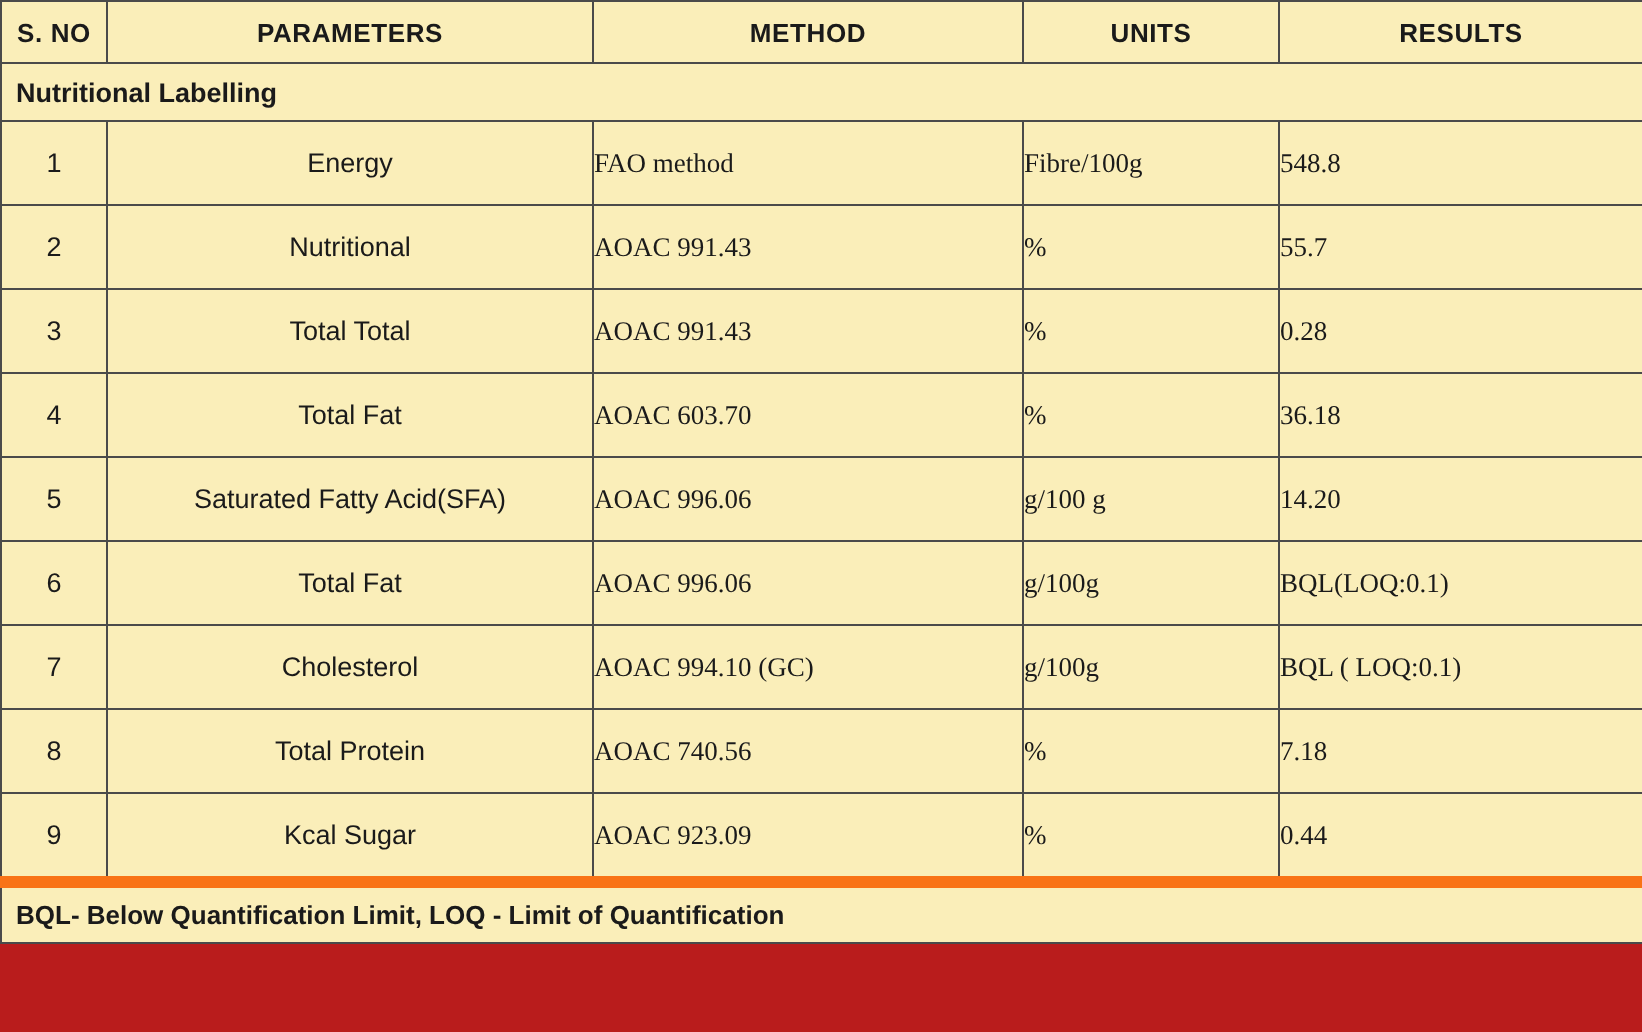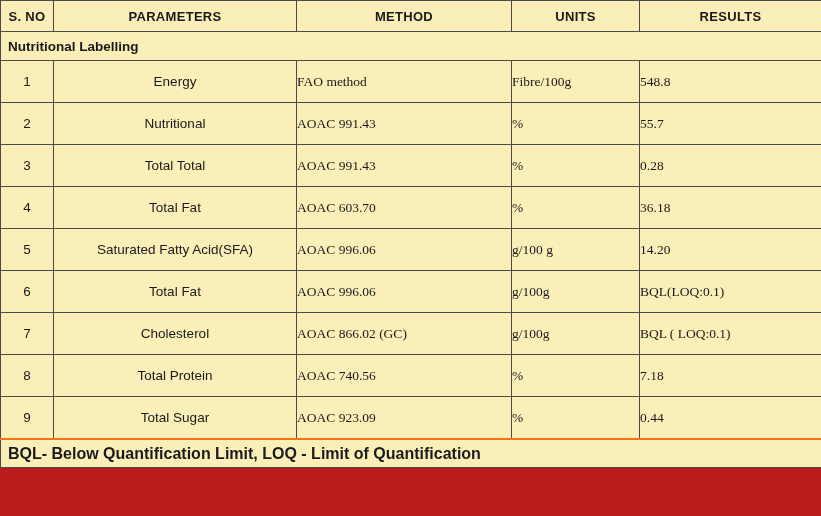--- a/index.html
+++ b/index.html
@@ -65,22 +65,22 @@
   }
   td.method, td.units, td.result {
     text-align: left;
     font-family: Liberation Serif, serif;
   }
   tr.footnote-row td {
     height: 27px;
     font-weight: bold;
     text-align: left;
     padding-left: 7px;
-    font-size: 16px;
-    border-top: 2px solid #f97316;
+    font-size: 13px;
+    border-top: 6px solid #f97316;
   }
 </style>
 </head>
 <body>
 
 <div class="sheet">
   <table class="nutri">
     <colgroup>
       <col class="c-sno">
       <col class="c-param">
@@ -140,34 +140,34 @@
       <tr class="data-row">
         <td class="sno">6</td>
         <td class="param">Total Fat</td>
         <td class="method">AOAC 996.06</td>
         <td class="units">g/100g</td>
         <td class="result">BQL(LOQ:0.1)</td>
       </tr>
       <tr class="data-row">
         <td class="sno">7</td>
         <td class="param">Cholesterol</td>
-        <td class="method">AOAC 866.02 (GC)</td>
+        <td class="method">AOAC 994.10 (GC)</td>
         <td class="units">g/100g</td>
         <td class="result">BQL ( LOQ:0.1)</td>
       </tr>
       <tr class="data-row">
         <td class="sno">8</td>
         <td class="param">Total Protein</td>
         <td class="method">AOAC 740.56</td>
         <td class="units">%</td>
         <td class="result">7.18</td>
       </tr>
       <tr class="data-row">
         <td class="sno">9</td>
-        <td class="param">Total Sugar</td>
+        <td class="param">Kcal Sugar</td>
         <td class="method">AOAC 923.09</td>
         <td class="units">%</td>
         <td class="result">0.44</td>
       </tr>
 
       <tr class="footnote-row">
         <td colspan="5">BQL- Below Quantification Limit, LOQ - Limit of Quantification</td>
       </tr>
     </tbody>
   </table>

